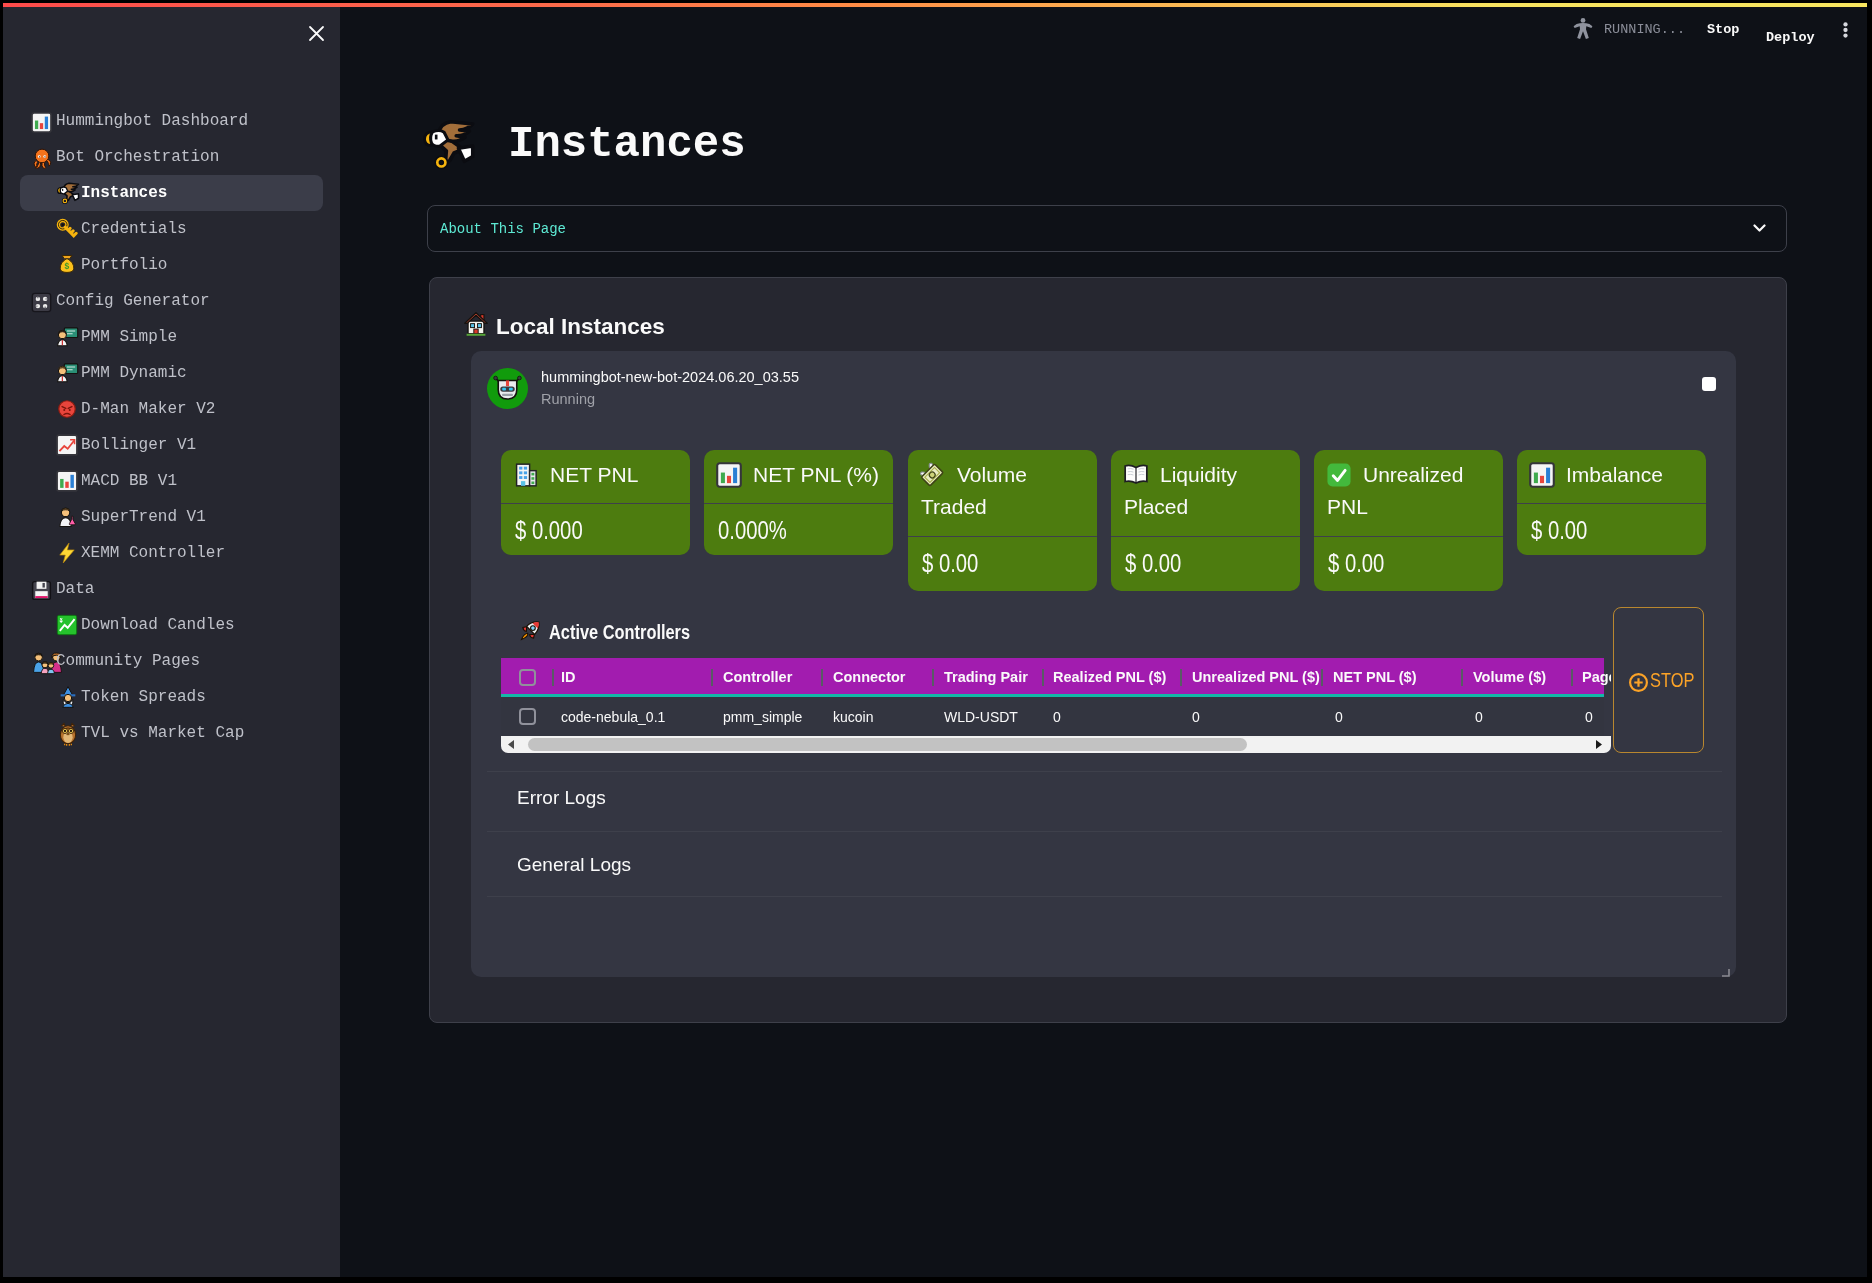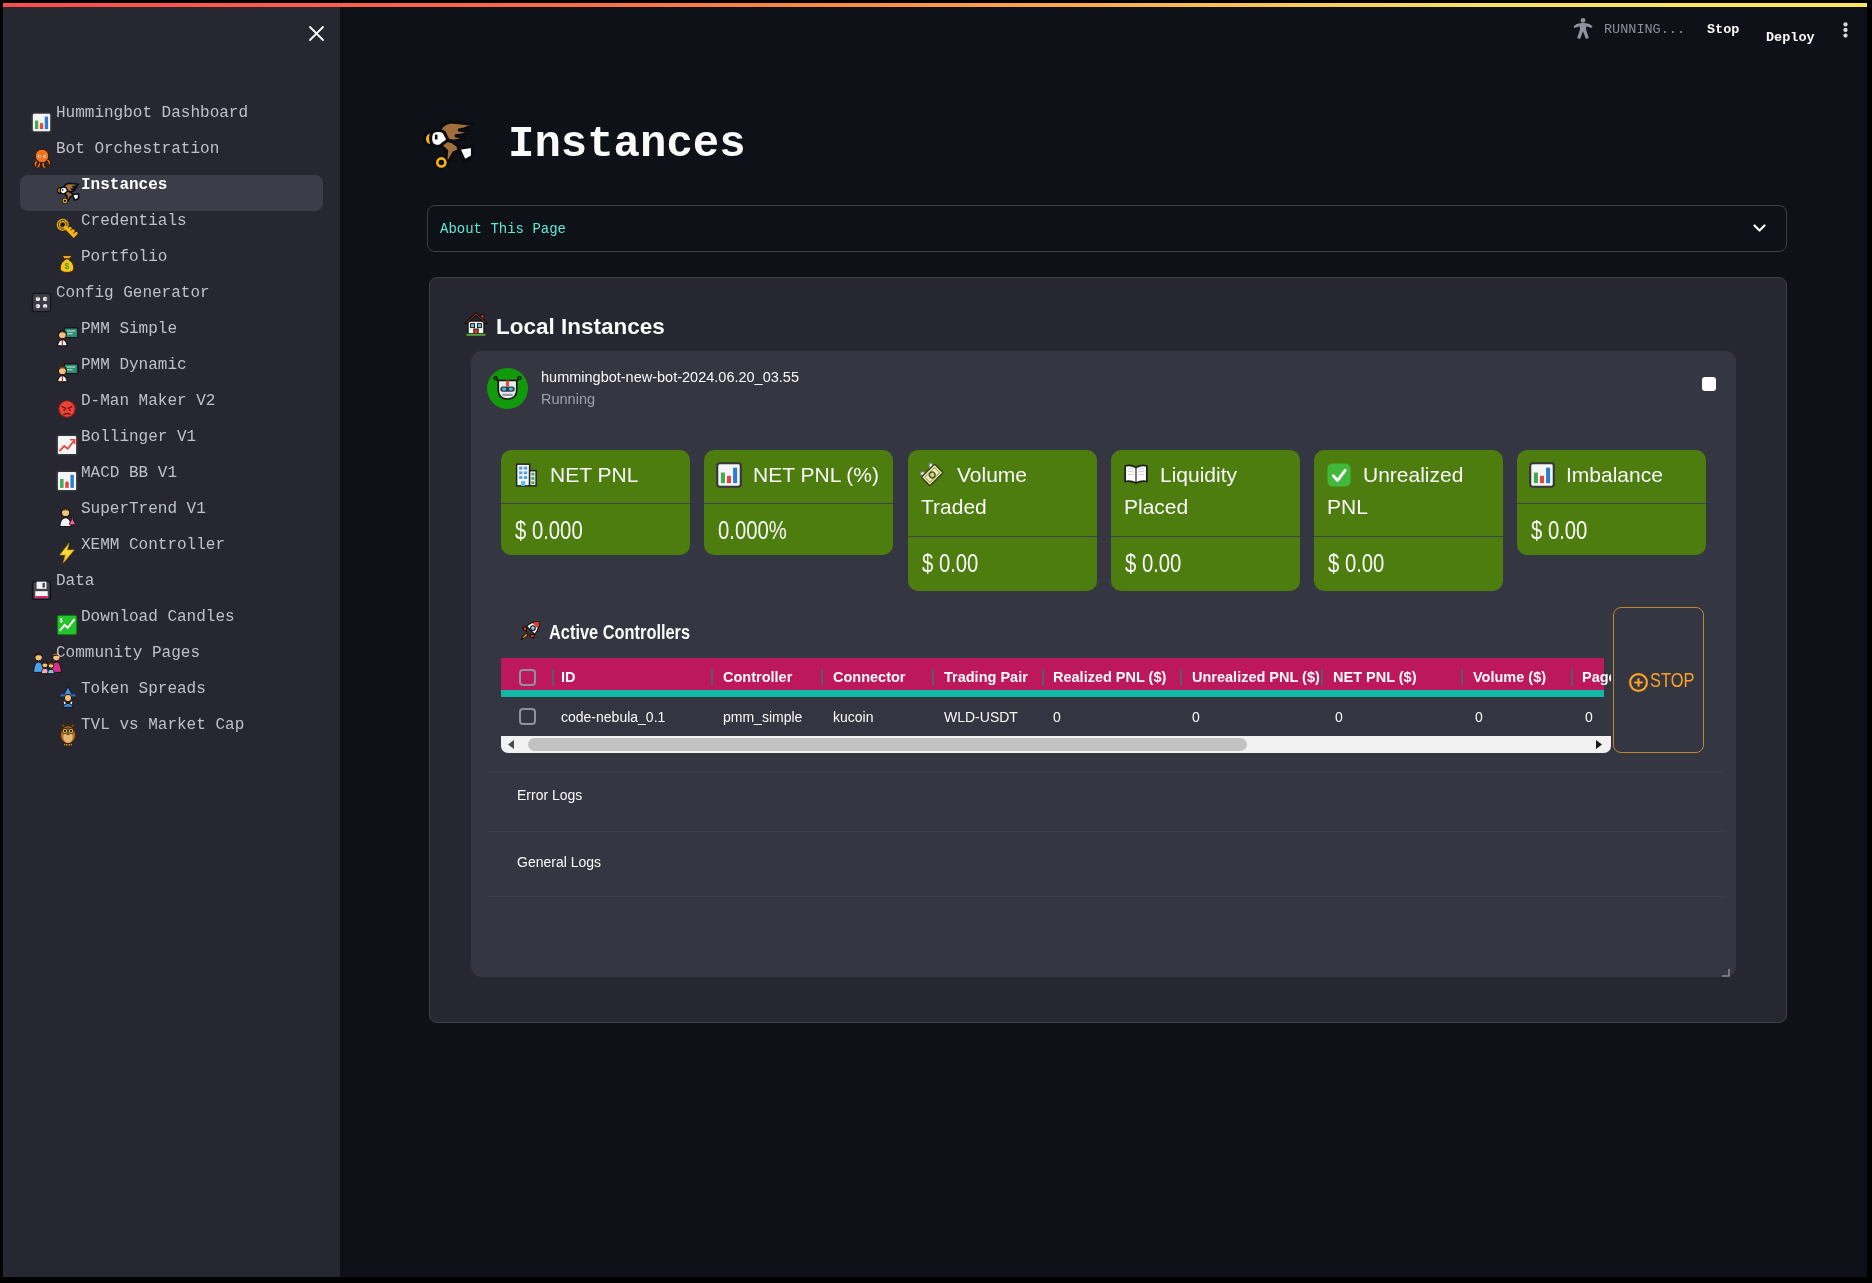--- a/index.html
+++ b/index.html
@@ -12,21 +12,21 @@
           background:linear-gradient(90deg,#ff4b4b 0%,#fb6a4a 30%,#ff8a45 45%,#f7e35f 80%,#f7e55f 100%); }
   
   #sidebar { position:absolute; left:0; top:4px; width:337px; height:1270px; background:#262730; }
   #sbx { position:absolute; left:305px; top:18px; width:17px; height:17px; }
   .nav { position:absolute; left:0; top:96px; width:337px; font-family:"Liberation Mono", monospace; font-size:16px; color:#bfc1c9; }
   .row { position:relative; height:36px; margin:0 17px; border-radius:8px; }
   .row.sel { background:#3b3d49; }
   .row .ic { position:absolute; top:7px; }
   .row.l0 .ic { left:11px; top:9px; }
   .row.l1 .ic { left:36px; }
-  .row .tx { position:absolute; top:0; line-height:20px; white-space:nowrap;font-family:Liberation Mono, monospace; }
+  .row .tx { position:absolute; top:8px; line-height:20px; white-space:nowrap;font-family:Liberation Mono, monospace; }
   .row.l0 .tx { left:36px; }
   .row.l1 .tx { left:61px; }
   .row.sel .tx { color:#fff; font-weight:bold; }
   
   #topbar { position:absolute; left:0; right:0; top:4px; height:48px; }
   .tb { position:absolute; font-family:"Liberation Mono", monospace; font-size:13.5px; color:#fafafa; top:16px; line-height:14px; }
   
   #title { position:absolute; left:505px; top:115px; font-family:"Liberation Mono", monospace; font-weight:bold; font-size:44px; line-height:52px; color:#fafafa; }
   #expander { position:absolute; left:424px; top:202px; width:1360px; height:47px; border:1px solid #3d404a; border-radius:8px; }
   #expander .lbl { position:absolute; left:12px; top:15px; font-family:"Liberation Mono", monospace; font-size:14px; color:#5eead4; }
@@ -48,32 +48,32 @@
   .mcard.short .mdiv { top:53px; }
   .mcard.short .mval { top:65px; }
   .mcard.tall { height:141px; }
   .mcard.tall .mdiv { top:86px; }
   .mcard.tall .mval { top:98px; }
   .mcard .mic { position:absolute; left:12px; top:12px; }
   .mcard .mic svg { width:26px; height:26px; }
   
   #ach { position:absolute; left:78px; top:266px; font-size:19.5px; font-weight:bold; color:#fafafa; line-height:30px; transform:scaleX(0.84); transform-origin:0 0; white-space:nowrap; }
   #tbl { position:absolute; left:30px; top:307px; width:1110px; height:95px; overflow:hidden; }
-  #thead { position:absolute; left:0; top:0; width:1103px; height:39px; background:#be185d; border-bottom:7px solid #14b8a6; }
+  #thead { position:absolute; left:0; top:0; width:1103px; height:39px; background:#a21caf; border-bottom:3px solid #14b8a6; }
   #trow { position:absolute; left:0; top:39px; width:1103px; height:39px; background:#333540; }
   .sep { position:absolute; top:11px; width:2px; height:17px; background:#595b65; }
   .hc { position:absolute; top:11px; font-size:14.5px; font-weight:bold; color:#fafafa; white-space:nowrap; }
   .tc { position:absolute; top:12px; font-size:14px; color:#fafafa; white-space:nowrap; }
   .cbx { position:absolute; left:18px; top:11px; width:17px; height:17px; border:2px solid #90919b; border-radius:4px; }
   #hscroll { position:absolute; left:0; top:78px; width:1110px; height:17px; background:#f2f2f2; border-radius:0 0 7px 7px; }
   #hthumb { position:absolute; left:27px; top:2px; width:719px; height:13px; background:#c2c2c2; border-radius:7px; }
   #stopbtn { position:absolute; left:1142px; top:256px; width:91px; height:146px; border:1px solid #b8872f; border-radius:8px; color:#fca327; }
   #stopbtn .stx { position:absolute; left:36px; top:61px; font-size:21px; line-height:21px; transform:scaleX(0.78); transform-origin:0 0; }
   .hdiv { position:absolute; left:16px; width:1235px; height:1px; background:#3e404b; }
-  .logt { position:absolute; left:46px; font-size:14px; color:#fafafa; }
+  .logt { position:absolute; left:46px; font-size:19px; color:#fafafa; }
 </style>
 </head>
 <body>
 <div id="app">
   <div id="deco"></div>
 
   <div id="sidebar">
     <svg id="sbx" viewBox="0 0 17 17">
         <path d="M2 2 L15 15 M15 2 L2 15" stroke="#fafafa" stroke-width="1.8" stroke-linecap="round"></path>
       </svg>

